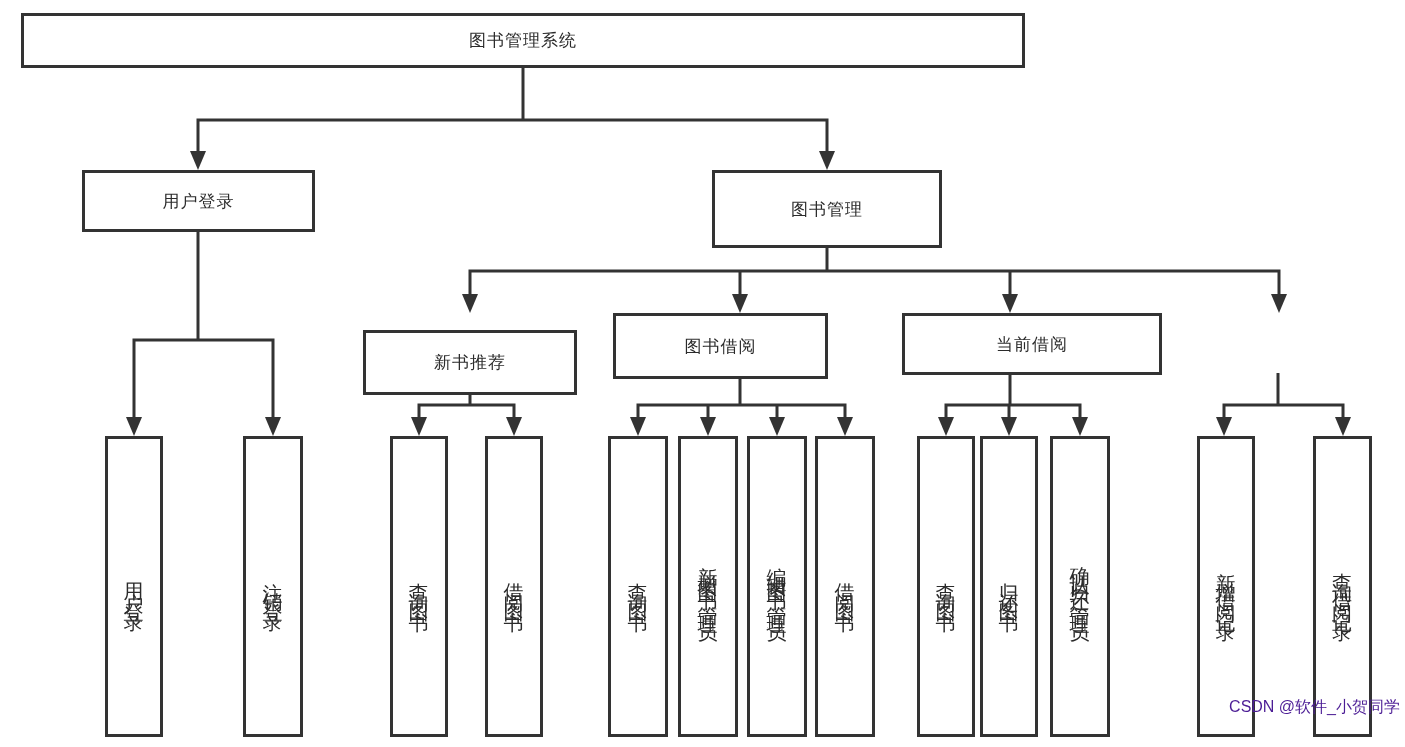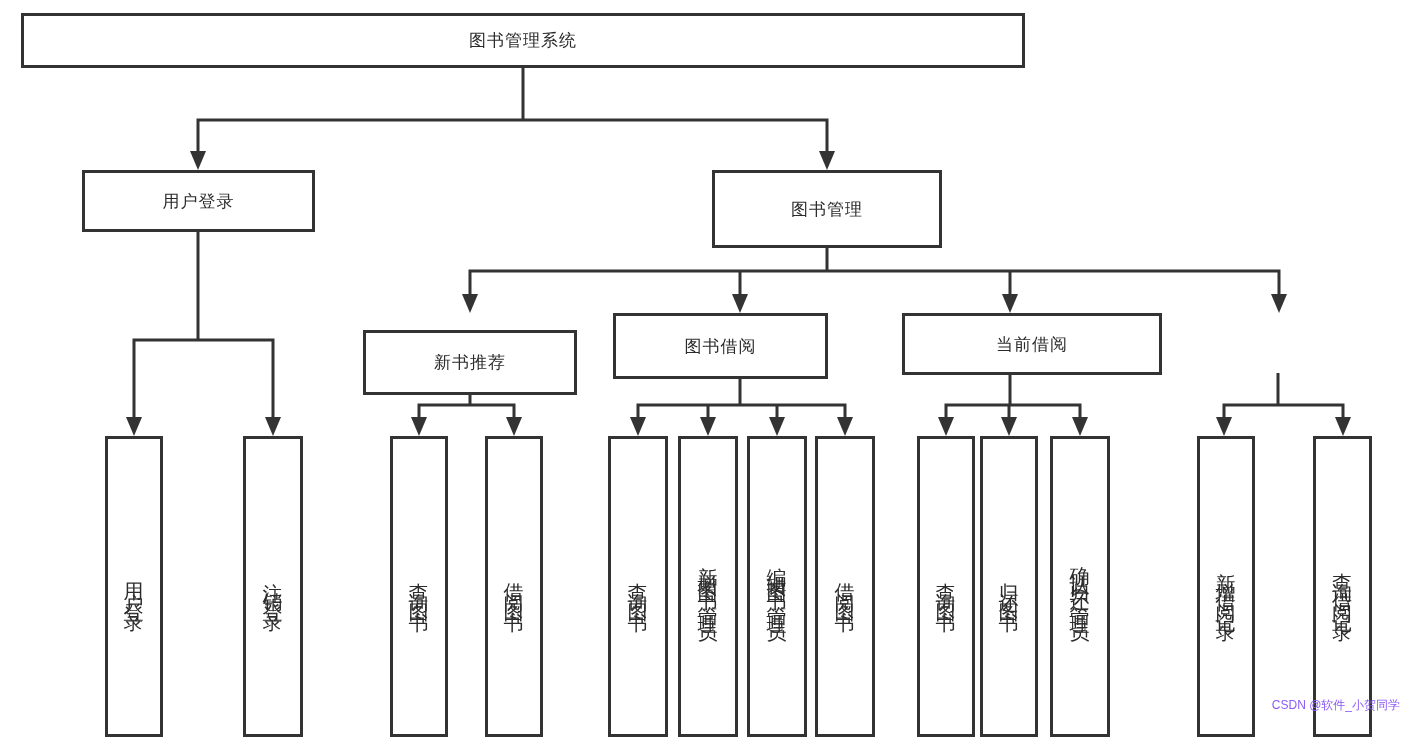--- a/index.html
+++ b/index.html
@@ -45,22 +45,22 @@
     line-height: 1;
     white-space: nowrap;
   }
   .vlabel.long { letter-spacing: 8px; }
   #watermark {
     position: absolute;
     left: 1150px;
     top: 697px;
     width: 250px;
     text-align: right;
-    font-size: 12px;
-    color: #8b5cf6;
+    font-size: 16px;
+    color: #4c1d95;
     white-space: nowrap;
     z-index: 2;
   }
 </style>
 </head>
 <body>
 
 <div id="stage">
 
   <svg id="connectors" viewBox="0 0 1405 747" xmlns="http://www.w3.org/2000/svg">

